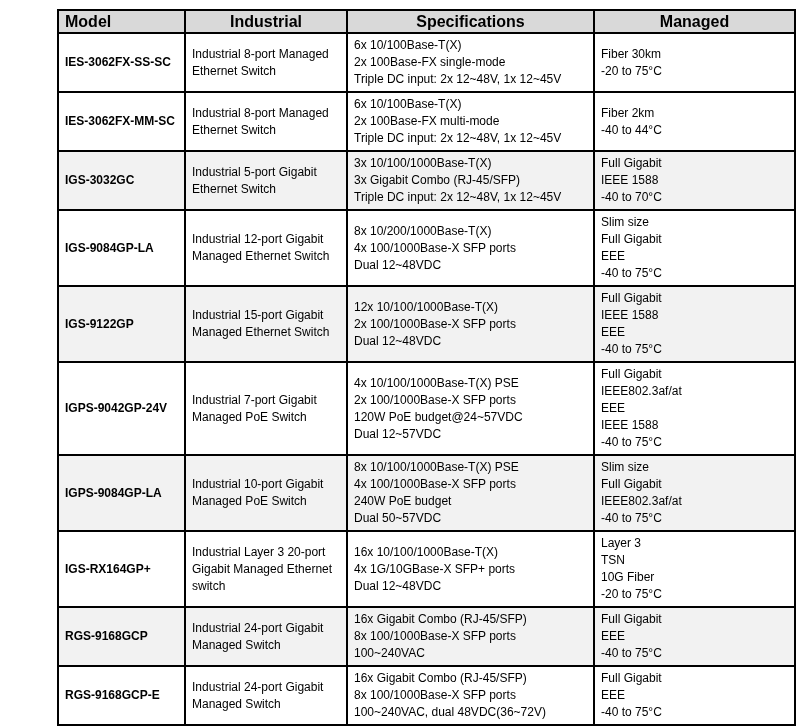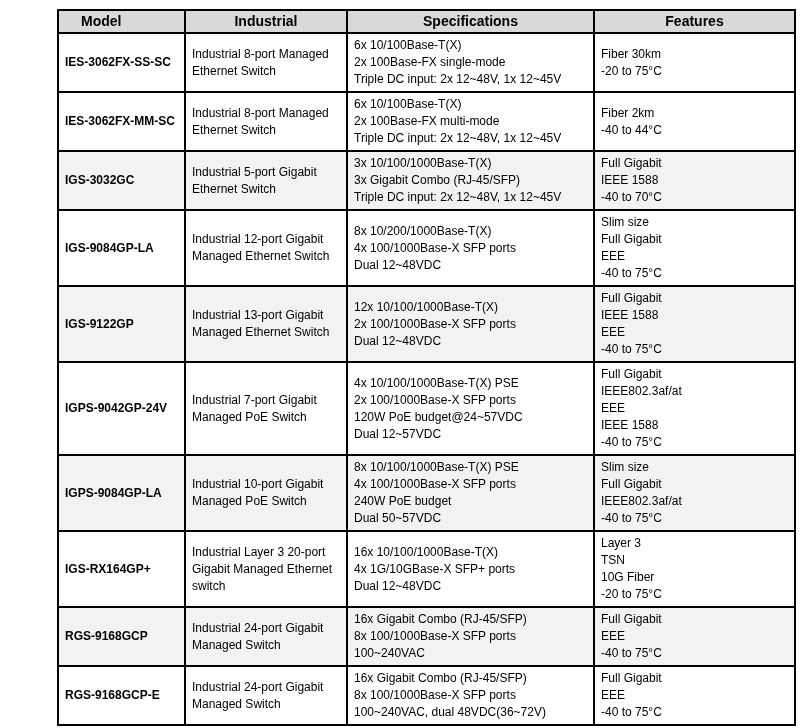--- a/index.html
+++ b/index.html
@@ -25,24 +25,24 @@
   col.c-model { width: 127px; }
   col.c-desc  { width: 162px; }
   col.c-spec  { width: 247px; }
   col.c-feat  { width: 201px; }
 
   th, td {
     border: 2px solid var(--border-color, #000000);
   }
   th {
     background: var(--header-bg, #d9d9d9);
-    font-size: 14px;
+    font-size: 16px;
     font-weight: bold;
     line-height: 15px;
-    padding: 3px 22px;
+    padding: 3px 6px;
     text-align: center;
   }
   th.th-model { text-align: left; }
 
   td {
     font-size: 12px;
     line-height: 17px;
     padding: 3px 5px 3px 6px;
     vertical-align: middle;
     text-align: left;
@@ -67,21 +67,21 @@
       <col class="c-model">
       <col class="c-desc">
       <col class="c-spec">
       <col class="c-feat">
     </colgroup>
     <thead>
       <tr>
         <th class="th-model">Model</th>
         <th>Industrial</th>
         <th>Specifications</th>
-        <th>Features</th>
+        <th>Managed</th>
       </tr>
     </thead>
     <tbody>
         <tr>
           <td class="td-model">IES-3062FX-SS-SC</td>
           <td class="td-desc">Industrial 8-port Managed Ethernet Switch</td>
           <td class="td-spec">6x 10/100Base-T(X)
 2x 100Base-FX single-mode
 Triple DC input: 2x 12~48V, 1x 12~45V</td>
           <td class="td-feat">Fiber 30km
@@ -112,21 +112,21 @@
           <td class="td-spec">8x 10/200/1000Base-T(X)
 4x 100/1000Base-X SFP ports
 Dual 12~48VDC</td>
           <td class="td-feat">Slim size
 Full Gigabit
 EEE
 -40 to 75°C</td>
         </tr>
         <tr class="shaded">
           <td class="td-model">IGS-9122GP</td>
-          <td class="td-desc">Industrial 13-port Gigabit Managed Ethernet Switch</td>
+          <td class="td-desc">Industrial 15-port Gigabit Managed Ethernet Switch</td>
           <td class="td-spec">12x 10/100/1000Base-T(X)
 2x 100/1000Base-X SFP ports
 Dual 12~48VDC</td>
           <td class="td-feat">Full Gigabit
 IEEE 1588
 EEE
 -40 to 75°C</td>
         </tr>
         <tr>
           <td class="td-model">IGPS-9042GP-24V</td>

